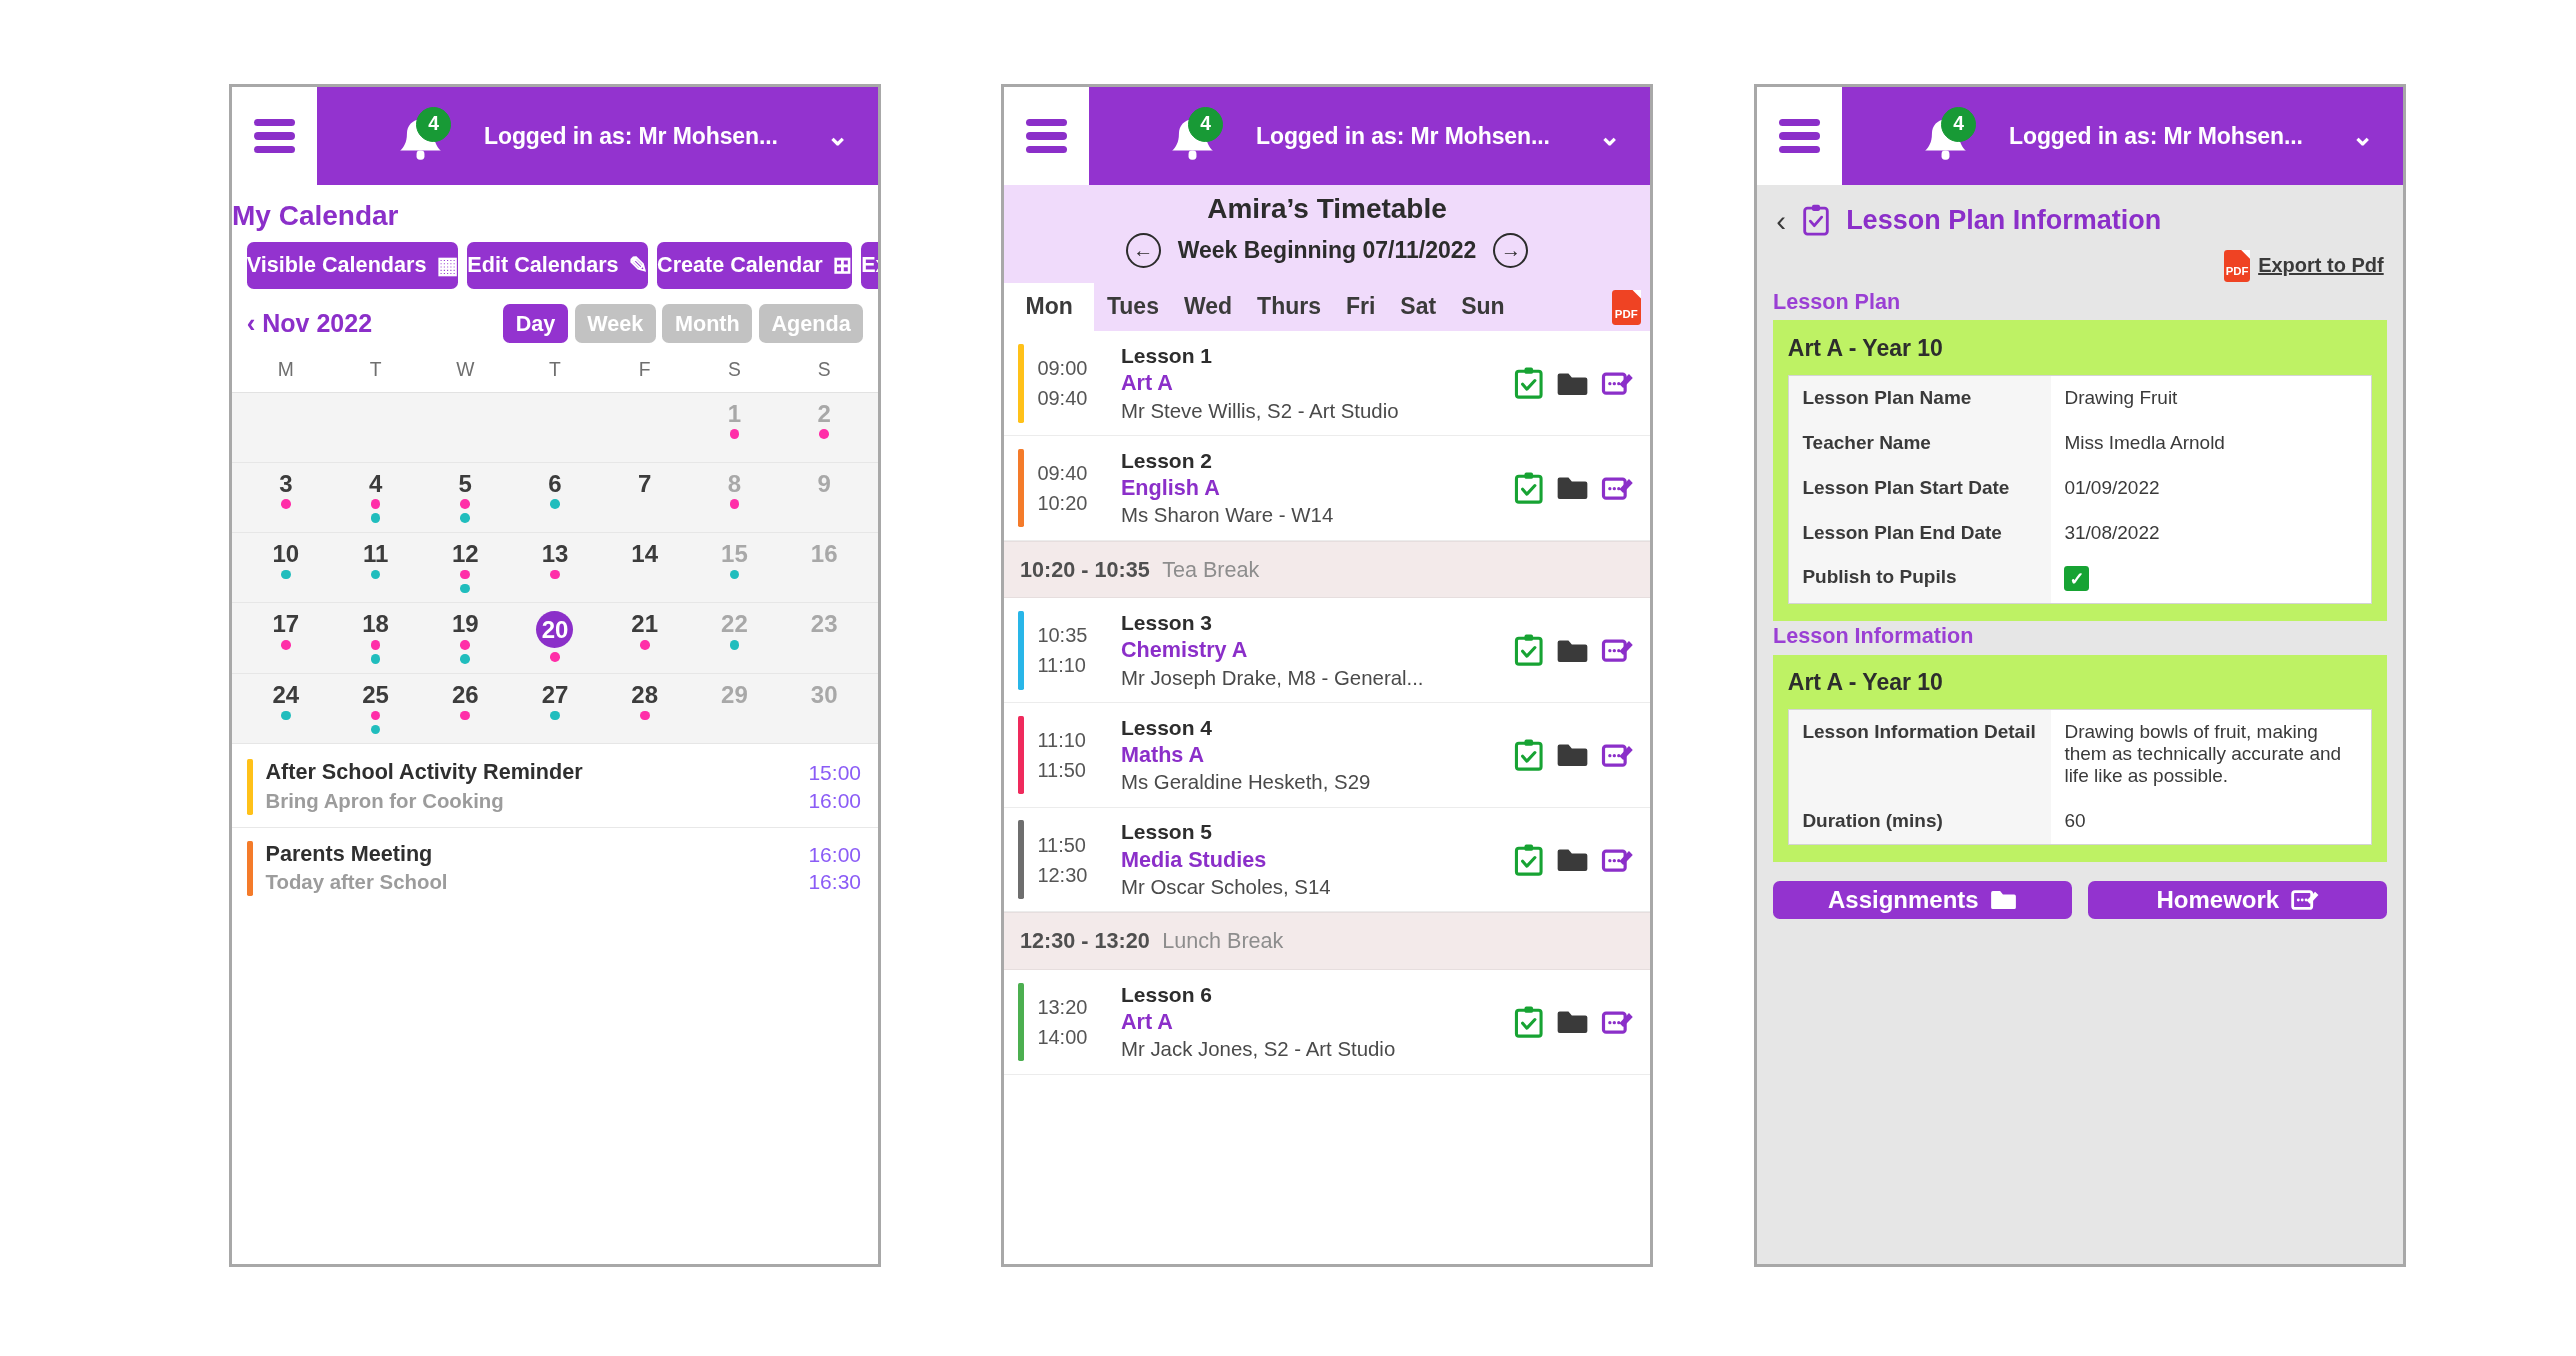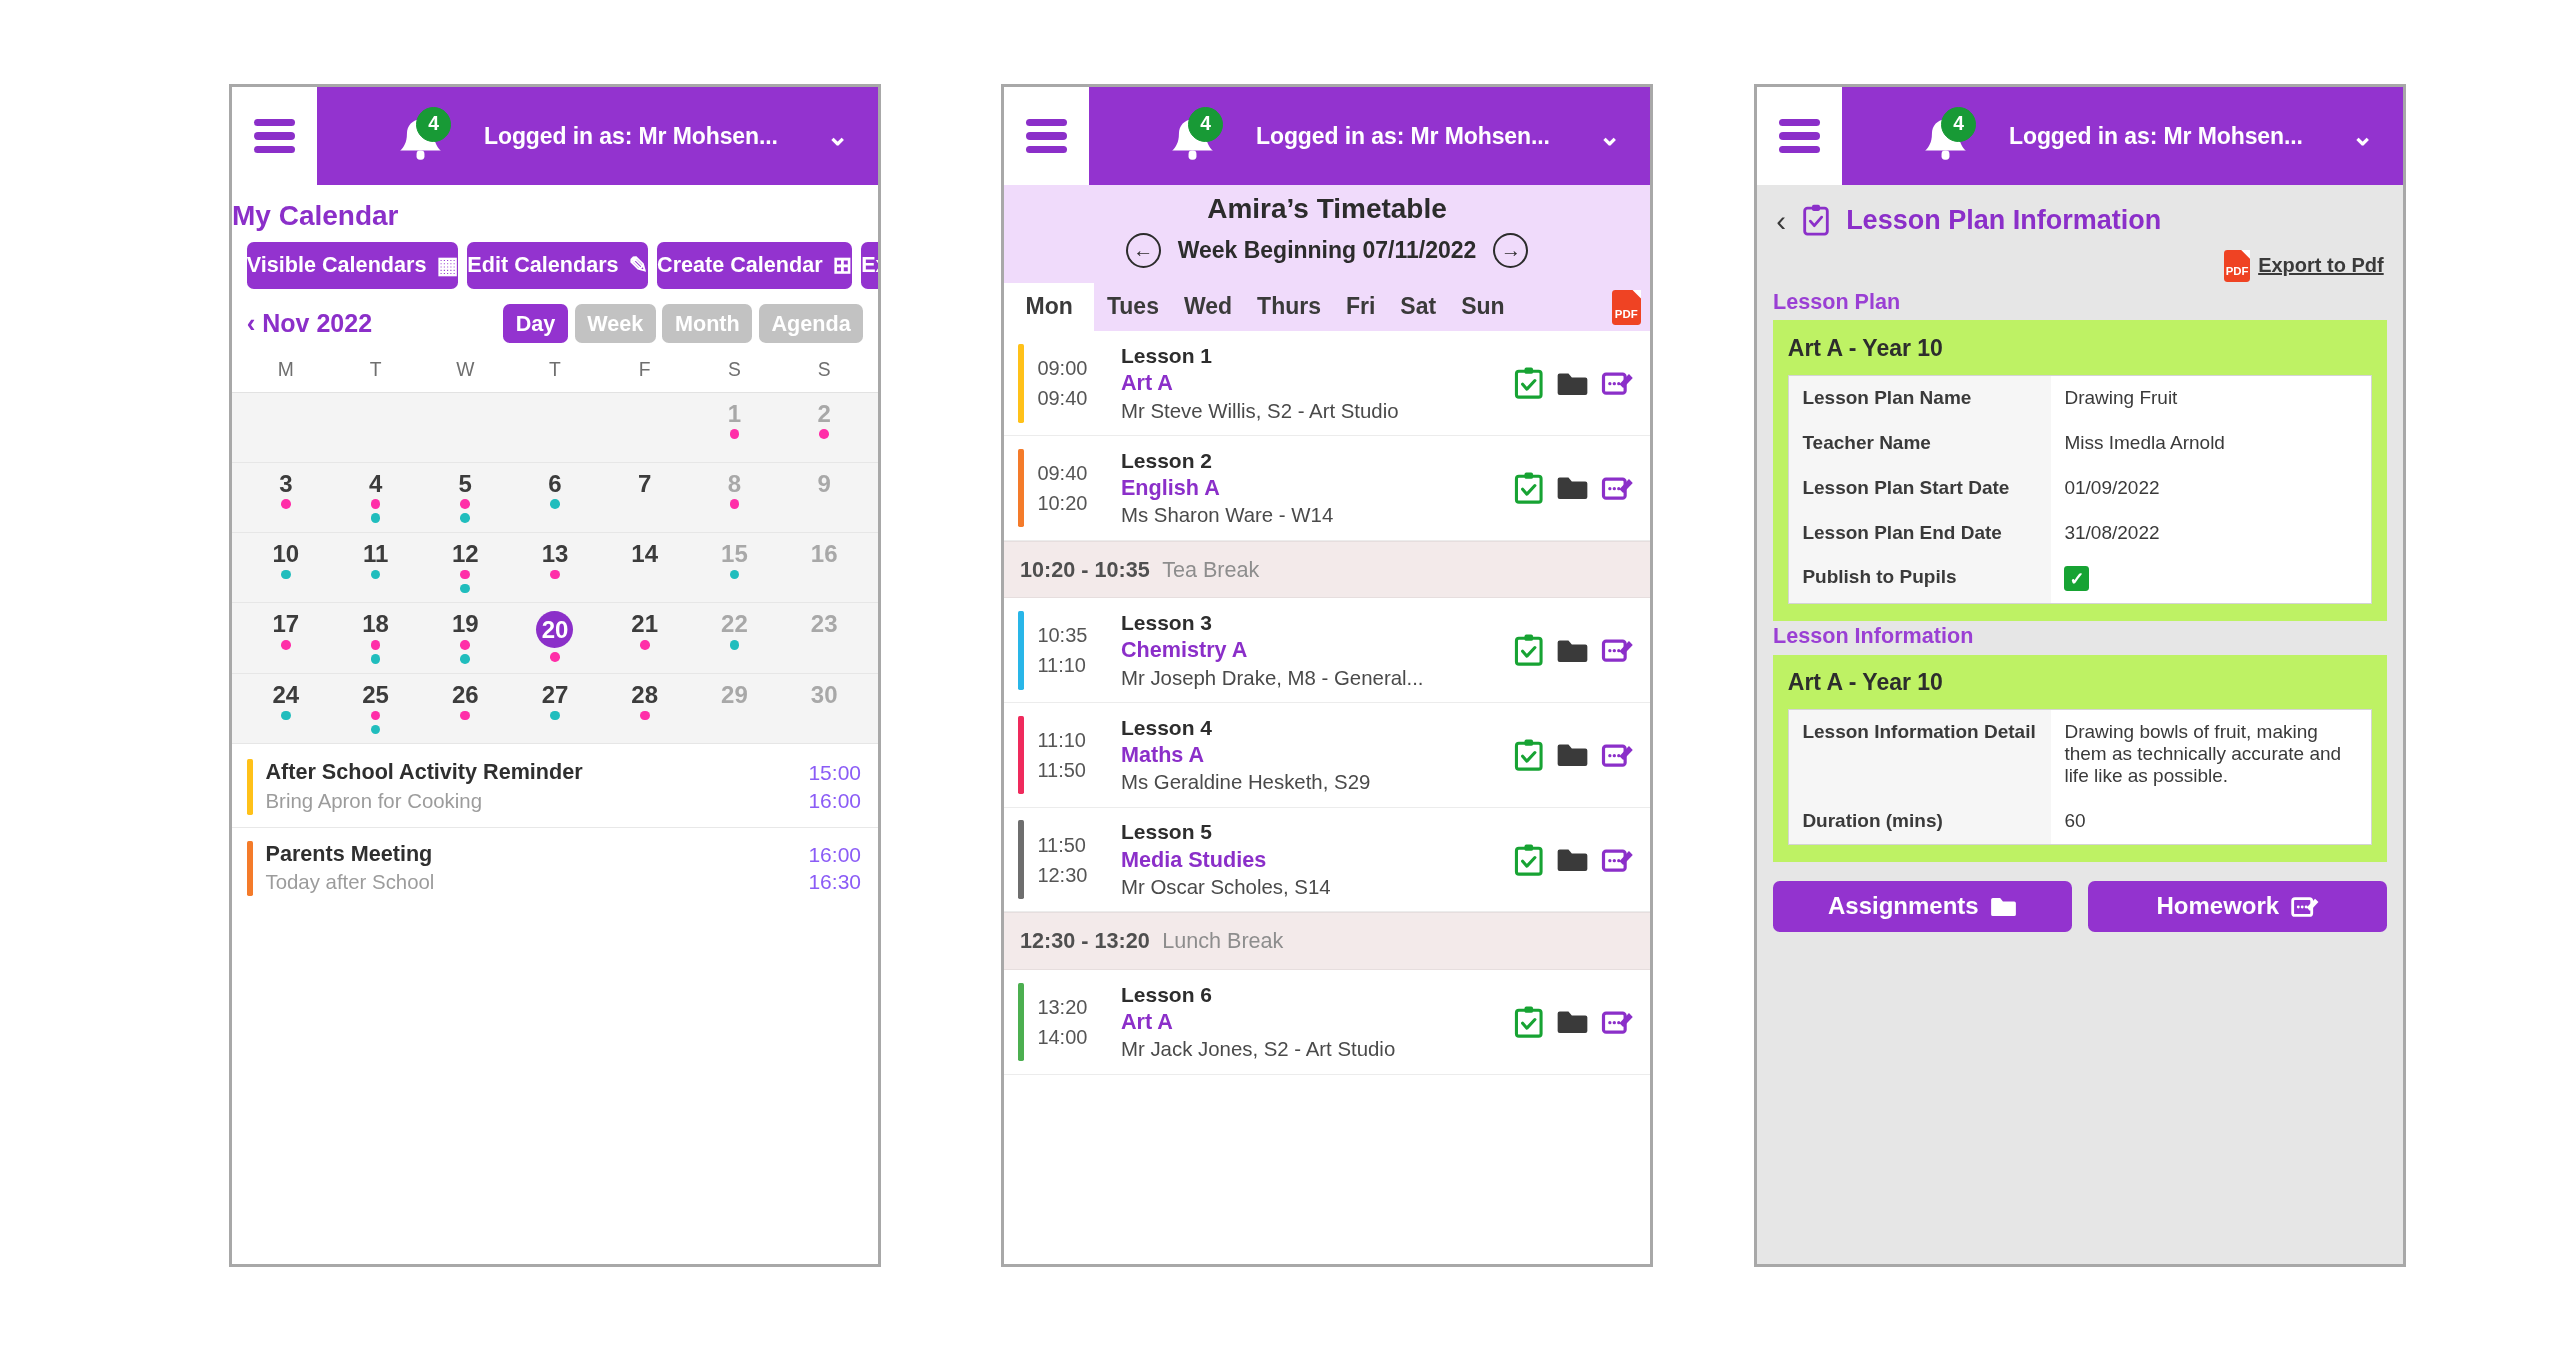--- a/index.html
+++ b/index.html
@@ -100,21 +100,21 @@
 
   .events { background:#ffffff; padding: 2.3px 0 0 0; }
   .ev {
     display:flex; align-items:flex-start; padding: 12.5px 17px 12.5px 14.8px; gap: 12.5px;
     border-bottom: 1.1px solid #e8e8e8;
   }
   .ev:last-child { border-bottom: none; }
   .ev-bar { width: 6.2px; border-radius: 1.7px; align-self: stretch; min-height: 53px; }
   .ev-main { flex:1; }
   .ev-title { font-size: 21.6px; font-weight: bold; color:#2f2f2f; }
-  .ev-sub { font-size: 20.4px; color:#9c9c9c; margin-top: 4.5px; }
+  .ev-sub { font-size: 20.4px; color:#9c9c9c; margin-top: 4.5px; font-weight: bold; }
   .ev-times { text-align:right; }
   .ev-times div { font-size: 21px; color:#8b5cf6; line-height: 1.32; }
 
   
   .tt-head { background:#f0dbfb; padding: 8px 0 0 0; }
   .tt-title { text-align:center; font-size: 28px; font-weight:bold; color:#2c2c2c; }
   .tt-weeknav {
     display:flex; align-items:center; justify-content:center; gap: 17px;
     padding: 8px 0 14.8px 0;
   }
@@ -176,21 +176,21 @@
   .lp-row { display:table-row; }
   .lp-key, .lp-val { display:table-cell; vertical-align: top; padding: 11.4px 13.6px; font-size: 19px; }
   .lp-key { background:#f6f6f6; font-weight:bold; color:#3a3a3a; width: 45%; }
   .lp-val { color:#3a3a3a; background:#ffffff; }
   .check-green {
     display:inline-flex; width: 25px; height:25px; background:#17a333; border-radius:3.4px;
     color:#ffffff; align-items:center; justify-content:center; font-size:18px; font-weight:bold;
   }
   .lp-bottom-btns { display:flex; gap: 16px; padding: 19.3px 16px 0 16px; }
   .lp-bbtn {
-    flex:1; background:#9333cf; color:#ffffff; border-radius: 6.8px; height: 51px;
+    flex:1; background:#9333cf; color:#ffffff; border-radius: 6.8px; height: 38px;
     display:flex; align-items:center; justify-content:center; gap: 11.4px;
     font-size: 24px; font-weight:bold;
   }
 </style>
 </head>
 <body>
 
 <div class="stage">
 
   <div class="panel" id="panel-calendar">

